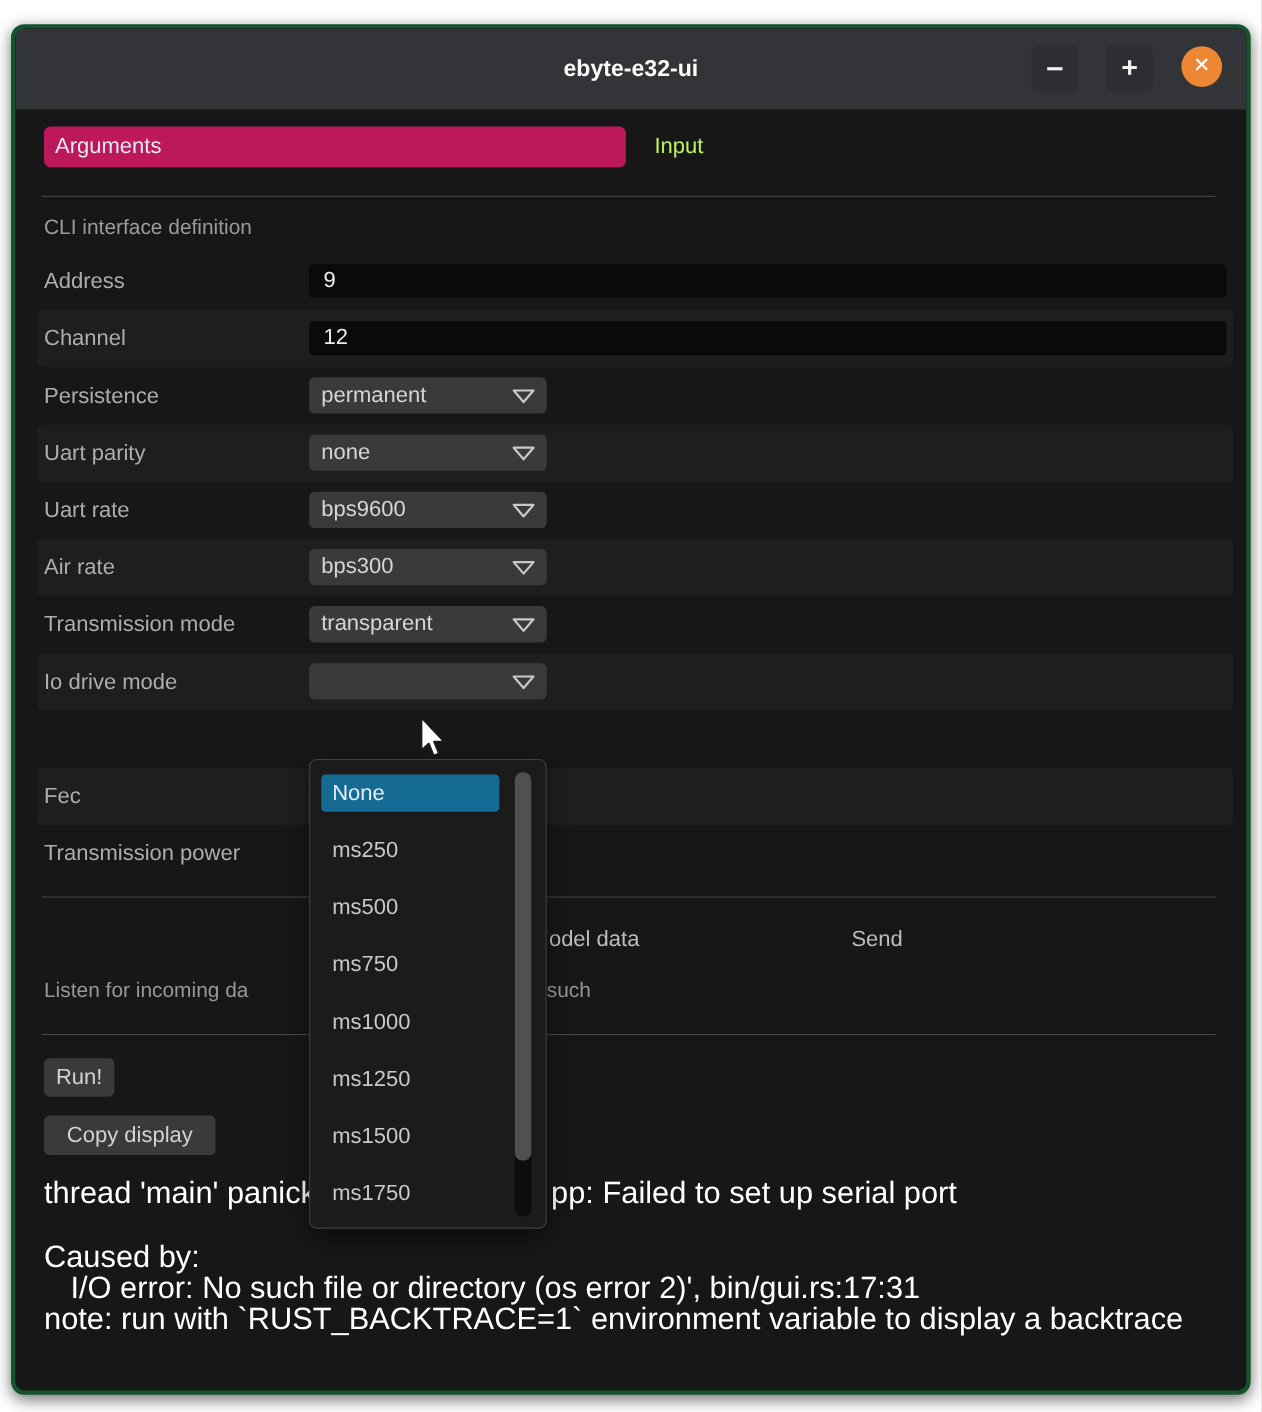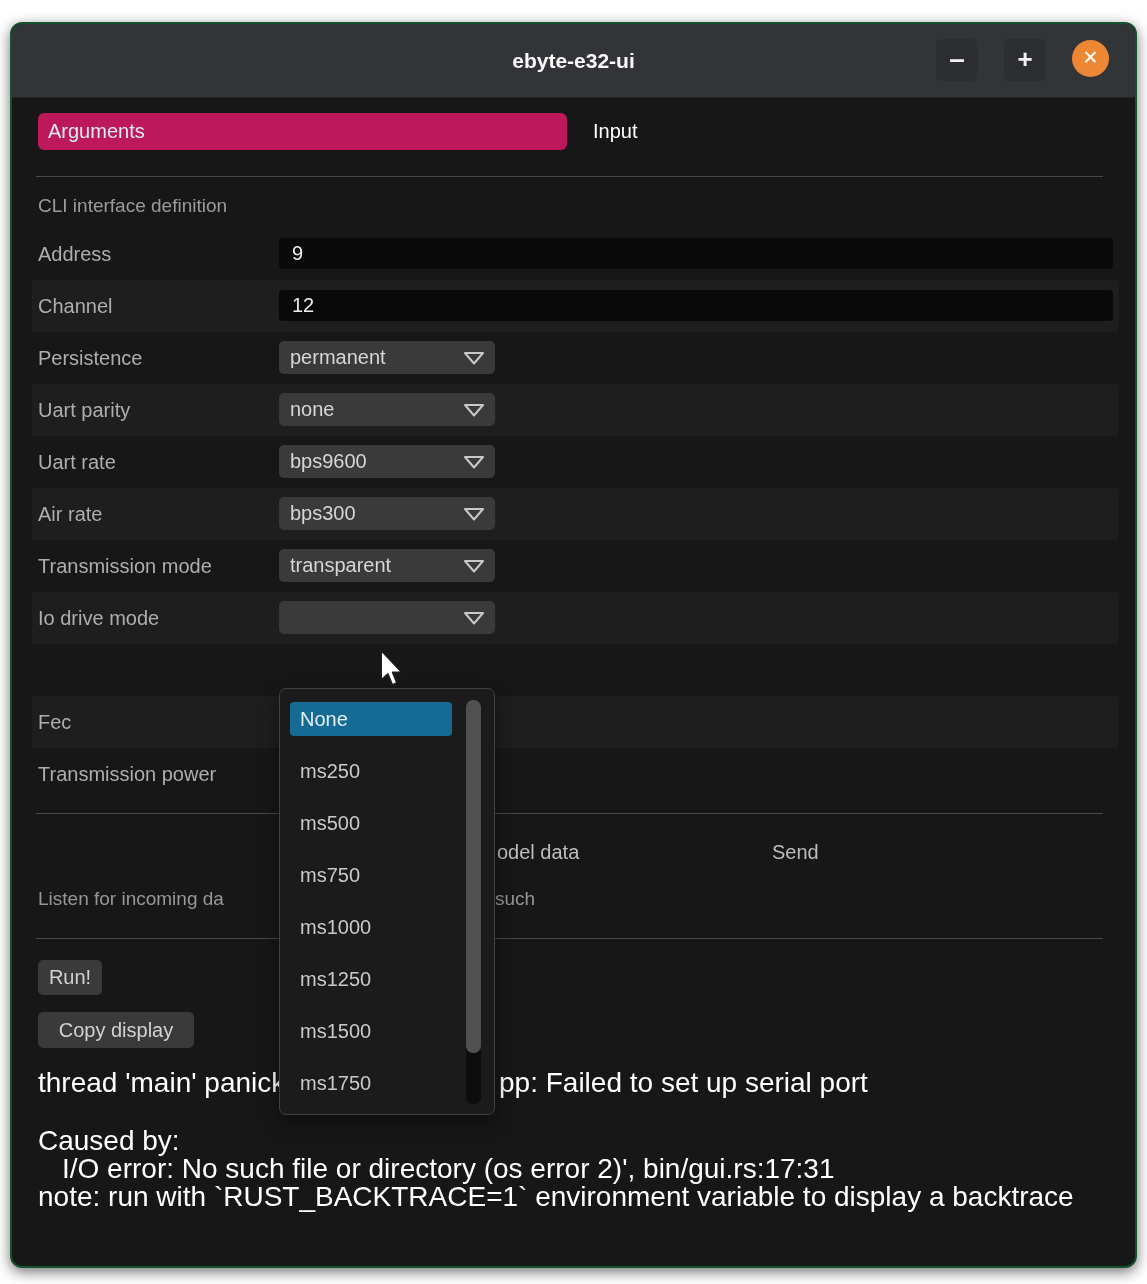--- a/index.html
+++ b/index.html
@@ -1,36 +1,36 @@
 <!DOCTYPE html>
 <html><head>
 <meta charset="utf-8">
 <style>
   html,body{margin:0;padding:0;background:#ffffff;width:1147px;height:1284px;
     font-family:"Liberation Sans","DejaVu Sans",sans-serif;}
   *{box-sizing:border-box;}
   #window{position:absolute;left:10px;top:22px;width:1127px;height:1246px;
-    background:#171717;border:2px solid #14532d;border-radius:12px;overflow:hidden;
+    background:#171717;border:4px solid #14532d;border-radius:12px;overflow:hidden;
     box-shadow:0 4px 14px rgba(0,0,0,.55);}
   
   #titlebar{position:absolute;left:0;top:0;width:100%;height:74px;background:#333437;
     border-bottom:1px solid #242424;}
   #title{position:absolute;left:0;top:0;width:100%;height:74px;line-height:74px;
     text-align:center;color:#fbfbfb;font-size:21px;font-weight:bold;}
   .tb-btn{position:absolute;top:15px;width:42px;height:42px;border-radius:6px;
     background:#2d2e31;color:#f1f1f1;text-align:center;line-height:40px;
     font-size:28px;font-weight:bold;}
   #btn-min{left:924px;}
   #btn-max{left:992px;font-size:26px;}
   #btn-close{position:absolute;left:1060px;top:16px;width:37px;height:37px;border-radius:50%;
     background:#ee8733;color:#ffffff;text-align:center;line-height:36px;font-size:19px;font-weight:bold;}
   
   #tab-arguments{position:absolute;left:26px;top:89px;width:529px;height:37px;background:#be185d;
     border-radius:6px;color:#dcebf4;font-size:20px;line-height:37px;padding-left:10px;}
-  #tab-input{position:absolute;left:581px;top:89px;height:37px;line-height:37px;color:#ffffff;font-size:20px;}
+  #tab-input{position:absolute;left:581px;top:89px;height:37px;line-height:37px;color:#bef264;font-size:20px;}
   .sep{position:absolute;left:24px;width:1067px;height:1px;background:#474747;}
   #section-heading{position:absolute;left:26px;top:170px;height:24px;line-height:24px;
     color:#9b9b9b;font-size:19px;}
   
   .row{position:absolute;left:20px;width:1087px;height:52px;border-radius:4px;}
   .row.stripe{background:#1e1e1f;}
   .flabel{position:absolute;left:6px;top:0;height:52px;line-height:52px;color:#aeaeae;font-size:20px;}
   .tinput{position:absolute;left:247px;top:10px;width:834px;height:31px;background:#0a0a0a;
     border-radius:4px;color:#ececec;font-size:20px;line-height:31px;padding-left:13px;}
   .combo{position:absolute;left:247px;top:9px;width:216px;height:33px;background:#3a3a3b;

